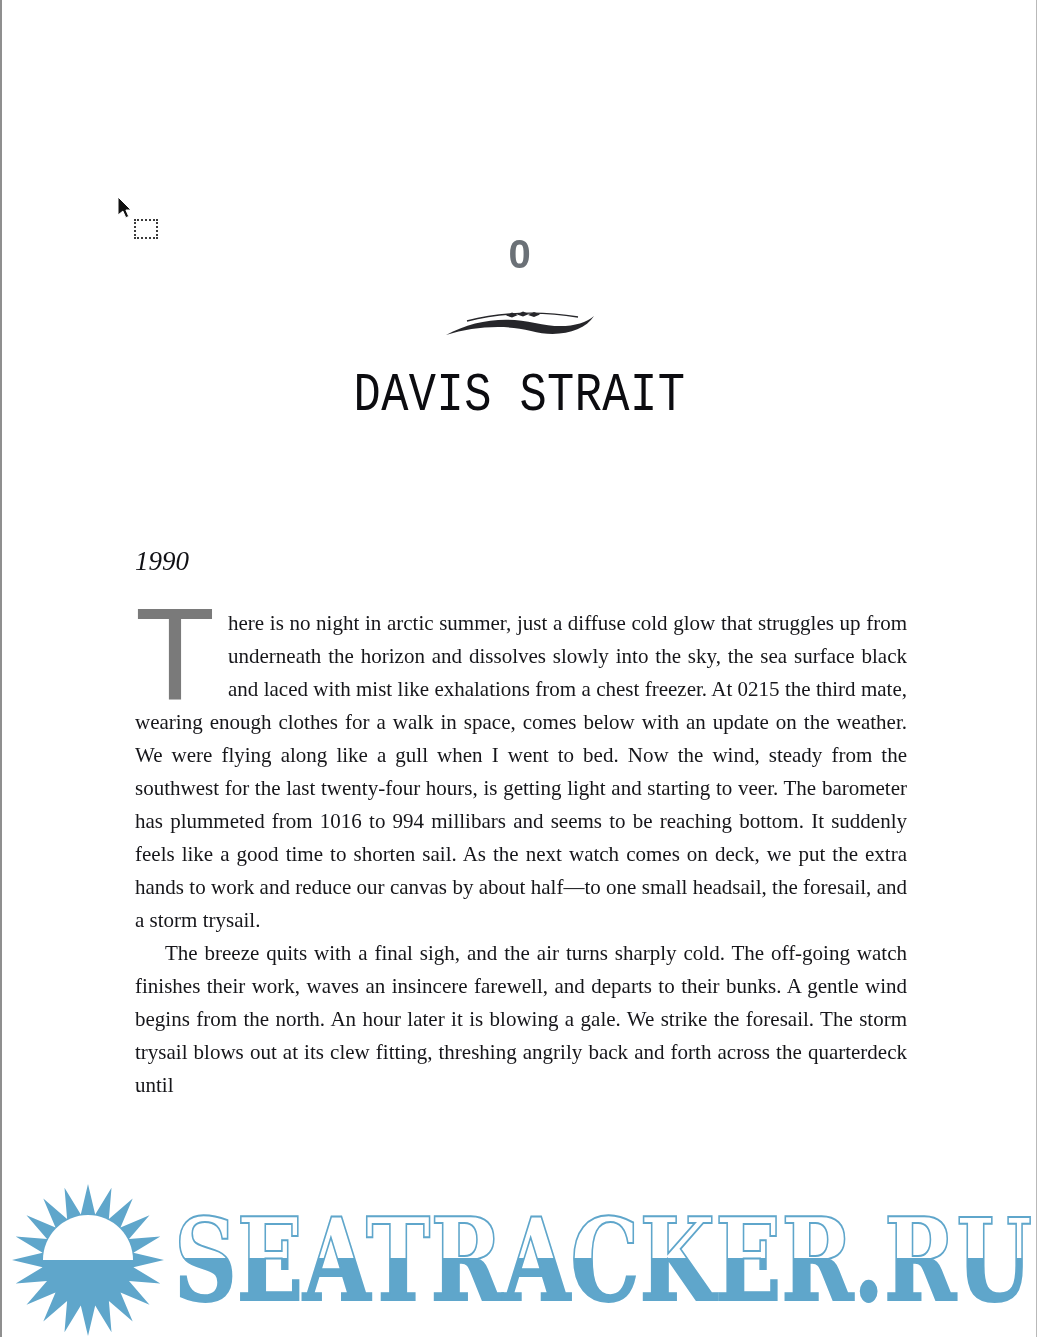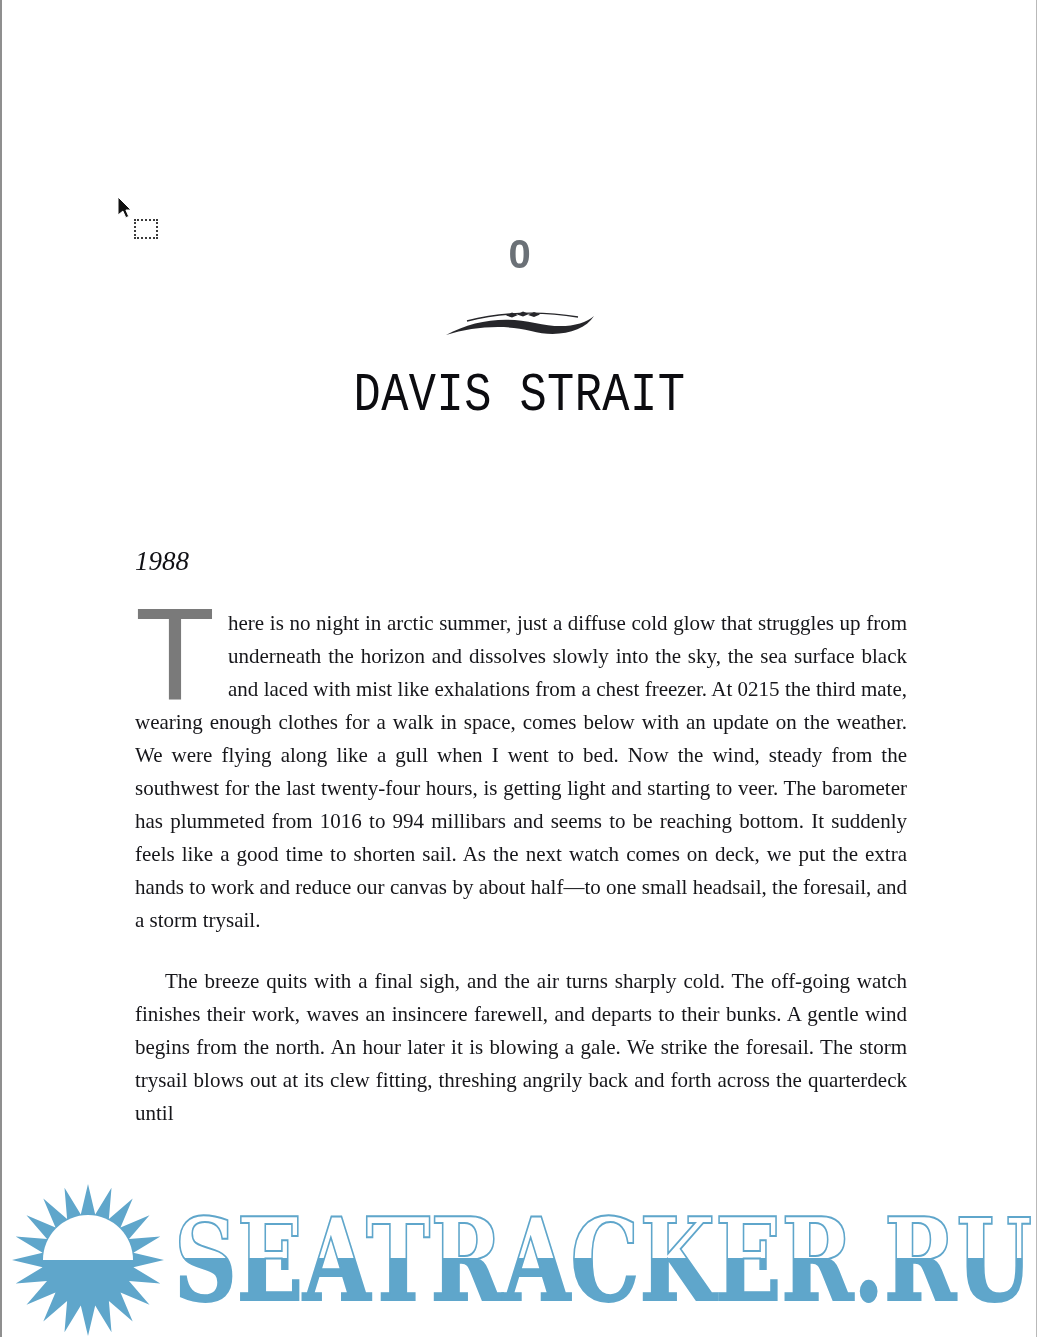--- a/index.html
+++ b/index.html
@@ -55,21 +55,21 @@
     text-align:justify;
   }
   .body-text p{margin:0;padding:0;}
   .dropcap{
     float:left;
     font-family:"Liberation Sans",sans-serif;
     font-size:131px;line-height:96px;height:99px;
     color:#7a7a7a;
     margin:0 13px 0 0;
   }
-  p.indent{text-indent:30px;text-align-last:justify;margin-top:28px;}
+  p.indent{text-indent:30px;text-align-last:justify;}
 
   
   .watermark{position:absolute;left:0;top:1183px;width:1022px;height:154px;}
   .sun{position:absolute;left:8px;top:0;}
   .wm-text-wrap{position:absolute;left:172px;top:13px;}
 </style>
 </head>
 <body>
 
 <div class="page">
@@ -91,21 +91,21 @@
       <path d="M1,30 C28,15 60,11 90,18 C116,24 138,21 149,11 C139,27 112,33 86,26 C58,19 28,22 1,30 Z" fill="#26262a"></path>
       <path d="M22,16 C58,7 96,6 133,12" fill="none" stroke="#26262a" stroke-width="1.3"></path>
       <path d="M61,10.5 L67,7.5 L73,10 L67,12.5 Z" fill="#26262a"></path>
       <path d="M72,9.5 L78,6.5 L84,9 L78,11.5 Z" fill="#26262a"></path>
       <path d="M83,10 L89,7 L95,9.5 L89,12 Z" fill="#26262a"></path>
     </svg>
   </div>
 
   <h1 class="chapter-title"><span>DAVIS STRAIT</span></h1>
 
-  <div class="year">1988</div>
+  <div class="year">1990</div>
 
   <div class="body-text">
     <p><span class="dropcap">T</span><span>here is no night in arctic summer, just a diffuse cold glow that struggles up from underneath the horizon and dissolves slowly into the sky, the sea surface black and laced with mist like exhalations from a chest freezer. At 0215 the third mate, wearing enough clothes for a walk in space, comes below with an update on the weather. We were flying along like a gull when I went to bed. Now the wind, steady from the southwest for the last twenty-four hours, is getting light and starting to veer. The barometer has plummeted from 1016 to 994 millibars and seems to be reaching bottom. It suddenly feels like a good time to shorten sail. As the next watch comes on deck, we put the extra hands to work and reduce our canvas by about half—to one small headsail, the foresail, and a storm trysail.</span></p>
     <p class="indent">The breeze quits with a final sigh, and the air turns sharply cold. The off-going watch finishes their work, waves an insincere farewell, and departs to their bunks. A gentle wind begins from the north. An hour later it is blowing a gale. We strike the foresail. The storm trysail blows out at its clew fitting, threshing angrily back and forth across the quarterdeck until</p>
   </div>
 
   <div class="watermark">
     <svg class="sun" width="160" height="154" viewBox="0 0 160 154">
       <polygon fill="#5fa6cb" points="80,1 87.2,31.6 103.5,4.7 100.9,36 124.7,15.5 112.5,44.5 141.5,32.3 121,56.1 152.3,53.5 125.4,69.8 156,77 125.4,84.2 152.3,100.5 121,97.9 141.5,121.7 112.5,109.5 124.7,138.5 100.9,118 103.5,149.3 87.2,122.4 80,153 72.8,122.4 56.5,149.3 59.1,118 35.3,138.5 47.5,109.5 18.5,121.7 39,97.9 7.7,100.5 34.6,84.2 4,77 34.6,69.8 7.7,53.5 39,56.1 18.5,32.3 47.5,44.5 35.3,15.5 59.1,36 56.5,4.7 72.8,31.6"></polygon>
       <path d="M35,77 A45,45 0 0 1 125,77 Z" fill="#ffffff"></path>

